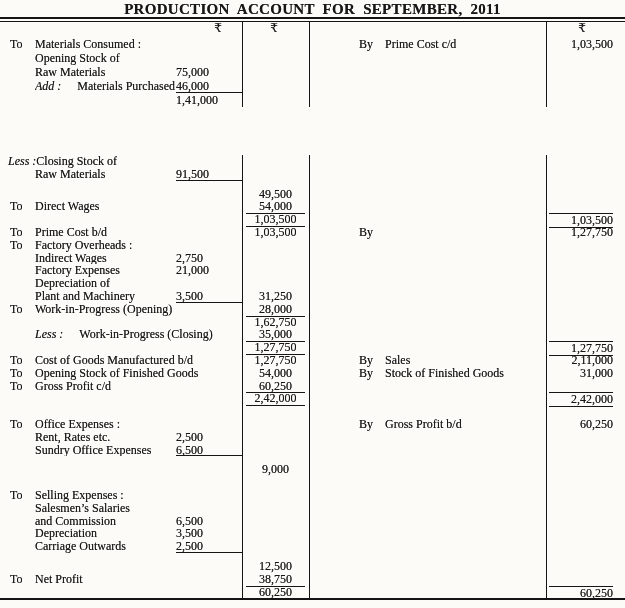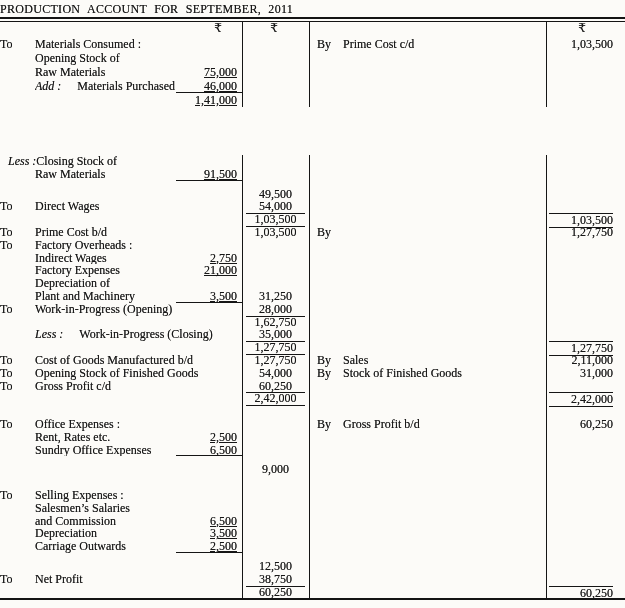--- a/index.html
+++ b/index.html
@@ -3,41 +3,41 @@
 <meta charset="utf-8">
 <style>
   html,body{margin:0;padding:0;background:#ffffff;}
   .page{
     width:625px;height:608px;background:#fcfbf8;color:#171717;
     font-family:"Liberation Serif","DejaVu Serif",serif;font-size:12px;
     position:relative;overflow:hidden;
     text-shadow:0 0 .35px rgba(20,20,20,.65);
   }
   .title{
-    text-align:left;font-weight:400;font-size:12px;height:16px;line-height:16px;
+    text-align:center;font-weight:700;font-size:15px;height:16px;line-height:16px;
     letter-spacing:.3px;word-spacing:4px;padding-top:1px;
   }
   .drule{border-top:2.4px solid #141414;border-bottom:1.1px solid #141414;height:2px;}
   .gap{height:48px;}
   .bottomrule{border-top:2.4px solid #141414;height:0;}
   .r{display:flex;height:12.8px;line-height:12.9px;white-space:nowrap;}
   .b1 .r{height:14px;line-height:14.2px;}
   .r.hdr{height:15px;line-height:13px;}
   .r.blank{height:12.8px;}
   .r.sp{height:7px;}
   .c1{width:243px;display:flex;border-right:1.5px solid #151515;box-sizing:border-box;overflow:hidden;}
   .c2{width:67px;border-right:1.5px solid #151515;box-sizing:border-box;text-align:right;padding-right:4px;}
   .c3{width:237px;display:flex;border-right:1.5px solid #151515;box-sizing:border-box;overflow:hidden;}
   .c4{width:78px;box-sizing:border-box;text-align:right;padding-right:12px;}
-  .pre{flex:none;min-width:35px;box-sizing:border-box;}
-  .c3 .pre{padding-left:7px;min-width:33px;}
+  .pre{flex:none;padding-left:10px;min-width:35px;box-sizing:border-box;}
+  .c3 .pre{padding-left:7px;min-width:33px;margin-left:42px;}
   .pre.g{padding-left:8px;font-style:italic;}
   .desc{flex:0 1 auto;overflow:hidden;}
   .lead{font-style:italic;margin-right:16px;}
-  .a1{flex:none;margin-left:auto;width:66px;text-align:right;padding-right:5px;box-sizing:border-box;text-decoration:underline;}
+  .a1{flex:none;margin-left:auto;width:66px;padding-right:5px;box-sizing:border-box;}
   .a2{display:inline-block;width:59px;text-align:center;box-sizing:border-box;}
   .a4{display:inline-block;width:64px;text-align:right;box-sizing:border-box;}
   .ul{border-bottom:1.4px solid #151515;}
   .ol{border-top:1.3px solid #151515;}
   .rup{margin-left:auto;padding-right:20px;}
   .c2.ctr{text-align:center;}
   .c4.ctr{text-align:center;padding-right:8px;}
 </style>
 </head>
 <body>

